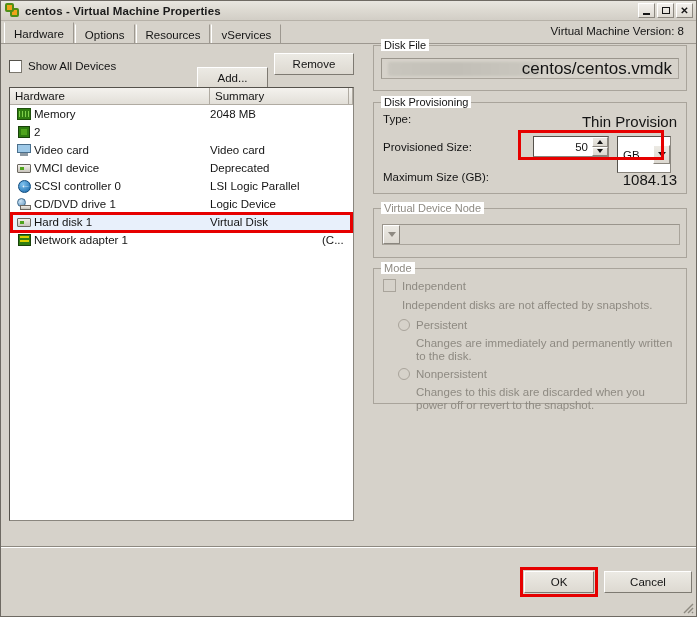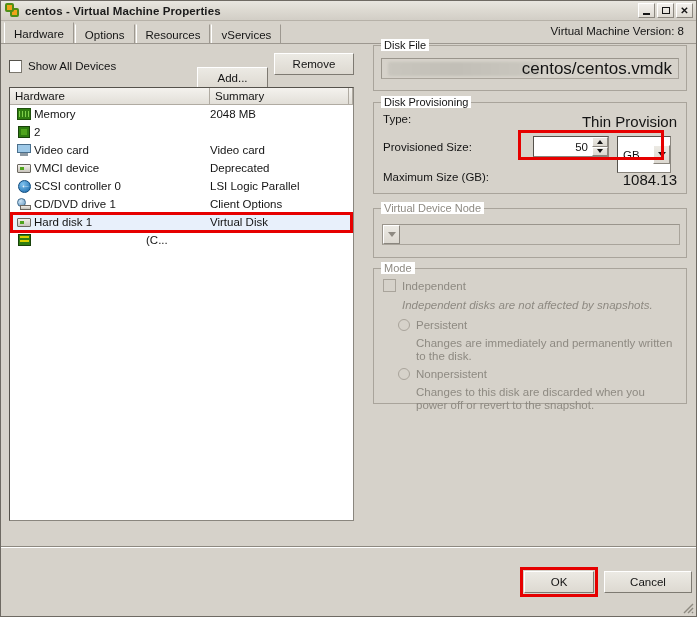--- a/index.html
+++ b/index.html
@@ -283,21 +283,21 @@
     border: 1px solid #a9a49b;
     border-top-color: #9a958c; border-left-color: #9a958c;
     display: flex; align-items: center;
   }
   #node-text { flex: 1; padding-left: 5px; font-size: 11.5px; color: #8e8a82; }
 
   #grp-mode { left: 372px; top: 267px; width: 314px; height: 136px; }
   #indep-wrap { position: absolute; left: 9px; top: 10px; display: flex; align-items: center; gap: 6px; }
   .checkbox.disabled { background: #d6d2ca; border-color: #a9a49b; }
   .dis-text { color: #8e8a82; font-size: 11.5px; }
-  #indep-desc { position: absolute; left: 28px; top: 30px; width: 275px; font-style: italic; }
+  #indep-desc { position: absolute; left: 28px; top: 30px; width: 275px; }
   .radio {
     width: 12px; height: 12px; border-radius: 50%;
     background: #d6d2ca;
     border: 1.5px solid #a9a49b;
     flex: 0 0 auto;
   }
   #persist-wrap { position: absolute; left: 24px; top: 50px; display: flex; align-items: center; gap: 6px; }
   #persist-desc { position: absolute; left: 42px; top: 68px; width: 262px; line-height: 13px; }
   #nonpersist-wrap { position: absolute; left: 24px; top: 99px; display: flex; align-items: center; gap: 6px; }
   #nonpersist-desc { position: absolute; left: 42px; top: 117px; width: 262px; line-height: 13px; }
@@ -417,35 +417,36 @@
     </div>
 
     <div class="hwrow">
       <div class="hw-icon">
           <div class="ico ico-cd">
             <div class="disc"></div>
             <div class="tray"></div>
           </div>
         </div>
       <div class="hw-name">CD/DVD drive 1</div>
-      <div class="hw-sum">Client Options</div>
+      <div class="hw-sum">Logic Device</div>
     </div>
 
     <div class="hwrow selected">
       <div class="hw-icon">
           <div class="ico ico-disk"></div>
         </div>
       <div class="hw-name">Hard disk 1</div>
       <div class="hw-sum">Virtual Disk</div>
     </div>
 
     <div class="hwrow">
       <div class="hw-icon">
           <div class="ico ico-net"></div>
         </div>
+      <div class="hw-name">Network adapter 1</div>
       <div class="hw-sum" style="margin-left:112px;">(C...</div>
     </div>
   </div>
 
   <div id="vmversion">Virtual Machine Version: 8</div>
 
   <div class="group" id="grp-diskfile">
     <div class="glabel">Disk File</div>
     <div id="diskfile-field">
       <div id="diskfile-blur"></div>

